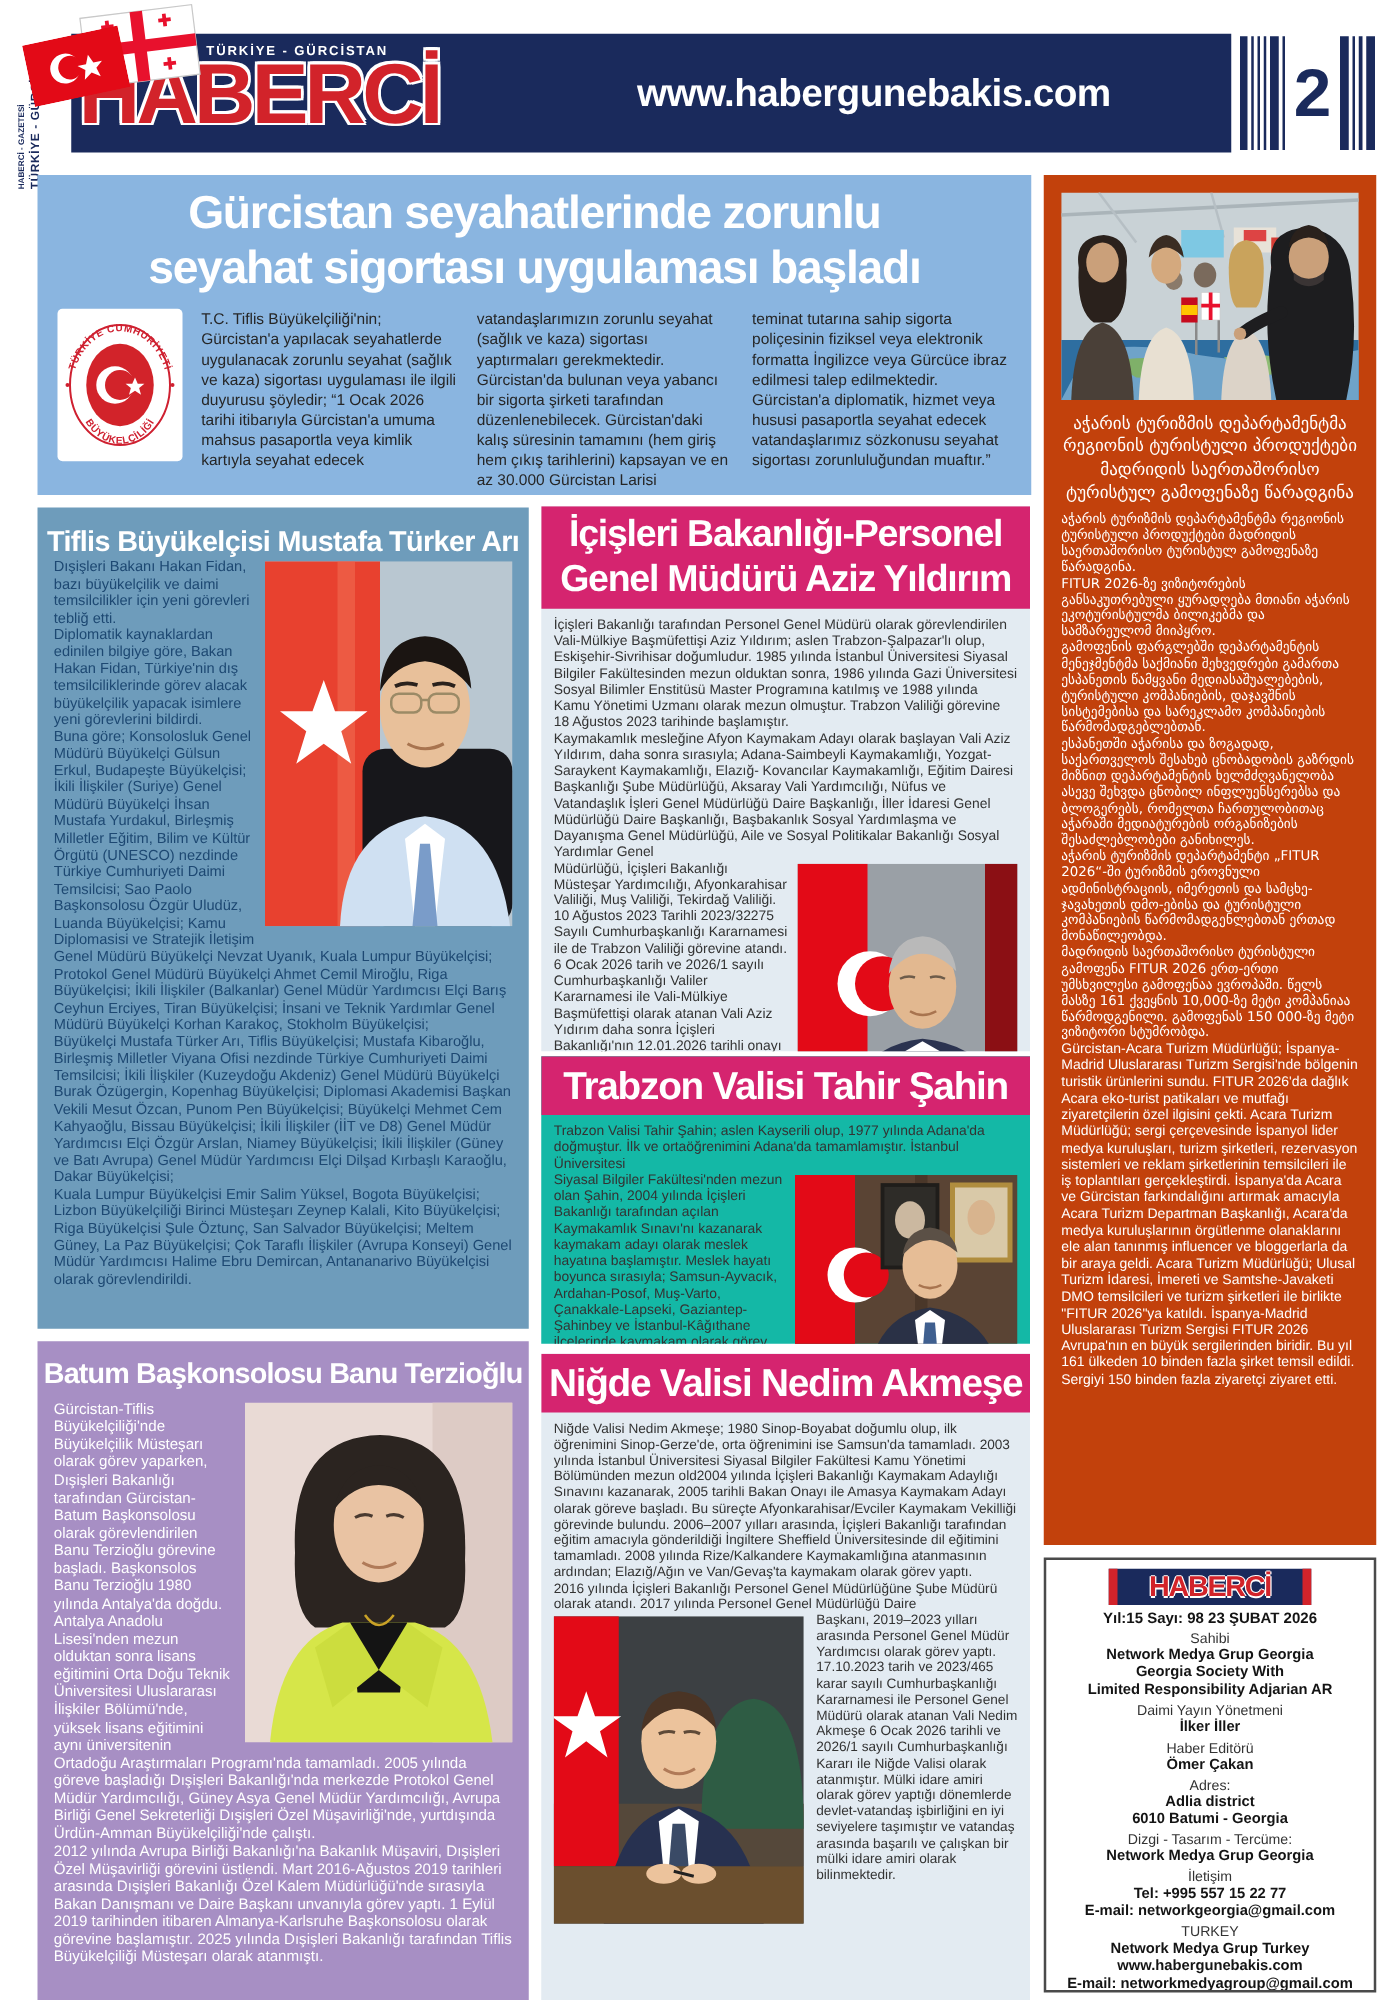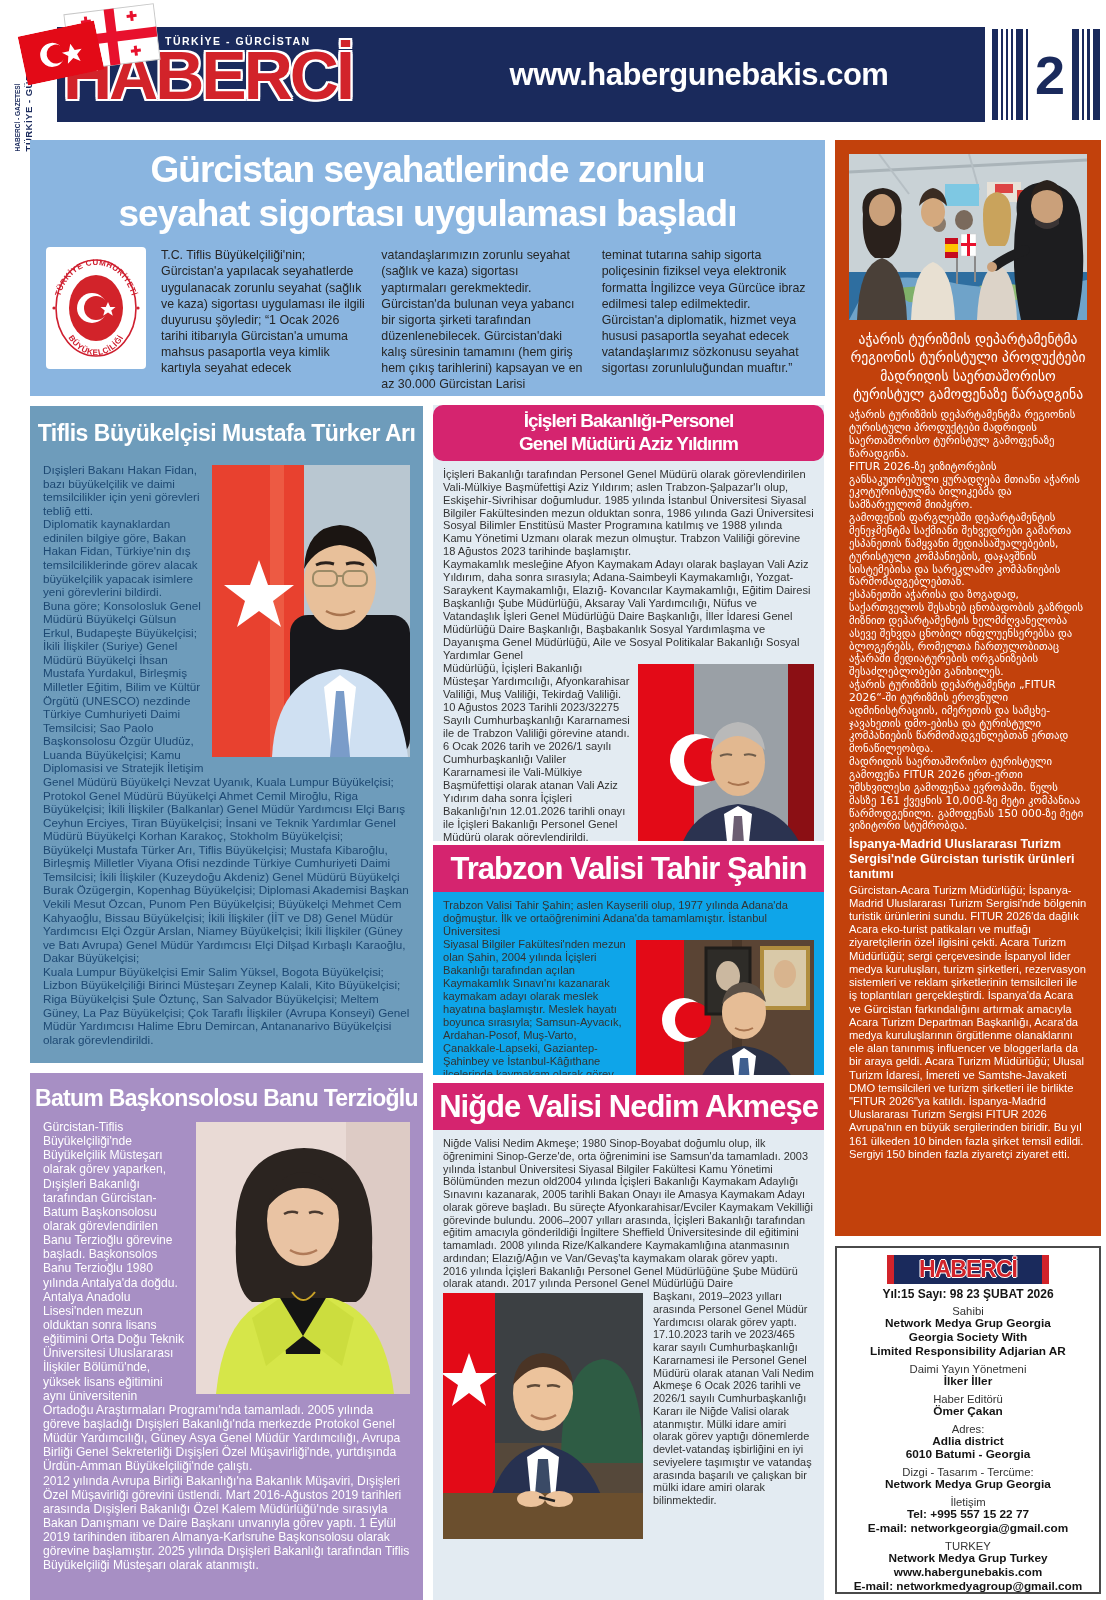--- a/index.html
+++ b/index.html
@@ -30,38 +30,38 @@
   
   .top-panel{position:absolute;left:30px;top:140px;width:795px;height:256px;background:#8ab5e0;overflow:hidden;}
   .top-title{margin:8px 6px 0;text-align:center;color:#fff;font-weight:bold;font-size:37px;
              line-height:1.18;letter-spacing:-1px;white-space:pre-line;}
   .top-body{display:flex;gap:15px;padding:12px 18px 0 16px;}
   .emblem-box{flex:none;width:100px;height:122px;background:#fff;border-radius:4px;}
   .top-col{flex:1;font-size:12.4px;line-height:1.3;color:#262626;}
 
   
   .left1{position:absolute;left:30px;top:406px;width:393px;height:657px;background:#6e9cbb;overflow:hidden;}
-  .left1 h2{margin:14px 4px 16px;text-align:center;color:#fff;font-size:23px;font-weight:bold;letter-spacing:-0.5px;}
+  .left1 h2{margin:14px 4px 0;text-align:center;color:#fff;font-size:23px;font-weight:bold;letter-spacing:-0.5px;}
   .left1-body{padding:0 13px;color:#1d4872;font-size:11.7px;line-height:1.16;}
   .left1-body p{margin:0;white-space:pre-line;}
   .l1-photo{float:right;width:198px;height:292px;margin:2px 0 6px 8px;}
 
   .left2{position:absolute;left:30px;top:1073px;width:393px;height:527px;background:#a78fc4;overflow:hidden;}
   .left2 h2{margin:12px 2px 8px;text-align:center;color:#fff;font-size:23px;font-weight:bold;letter-spacing:-0.7px;}
   .left2-body{padding:0 13px;color:#fff;font-size:12.1px;line-height:1.17;}
   .left2-body p{margin:0;white-space:pre-line;}
   .l2-photo{float:right;width:214px;height:272px;margin:2px 0 4px 8px;}
 
   
   .midA{position:absolute;left:433px;top:405px;width:391px;height:436px;background:#e3ebf2;overflow:hidden;}
-  .midB{position:absolute;left:433px;top:845px;width:391px;height:230px;background:#0ea5e9;overflow:hidden;}
+  .midB{position:absolute;left:433px;top:845px;width:391px;height:230px;background:#14b8a6;overflow:hidden;}
   .midC{position:absolute;left:433px;top:1083px;width:391px;height:517px;background:#e3ebf2;overflow:hidden;}
   .mag-bar{background:#d5246f;color:#fff;font-weight:bold;text-align:center;letter-spacing:-1px;
            white-space:pre-line;line-height:1.2;padding:5px 2px;}
-  .midA .mag-bar{font-size:19px;border-radius:10px;}
+  .midA .mag-bar{font-size:30px;}
   .midB .mag-bar,.midC .mag-bar{font-size:31px;}
   .mid-body{padding:7px 10px 0;color:#333;font-size:11.1px;line-height:1.17;}
   .mid-body p{margin:0;white-space:pre-line;}
   .midC .mid-body{font-size:10.9px;}
   .photo-a{float:right;width:176px;height:206px;margin:2px 0 2px 8px;}
   .photo-b{float:right;width:178px;height:166px;margin:2px 0 2px 8px;}
   .photo-c{float:left;width:200px;height:246px;margin:3px 10px 2px 0;}
 
   
   .teal{position:absolute;left:835px;top:140px;width:266px;height:1096px;background:#c2410c;color:#fff;overflow:hidden;}
@@ -345,21 +345,20 @@
     <p class="ge-caption">აჭარის ტურიზმის დეპარტამენტმა
 რეგიონის ტურისტული პროდუქტები
 მადრიდის საერთაშორისო
 ტურისტულ გამოფენაზე წარადგინა</p>
     <p class="ge-body">აჭარის ტურიზმის დეპარტამენტმა რეგიონის ტურისტული პროდუქტები მადრიდის საერთაშორისო ტურისტულ გამოფენაზე წარადგინა.
 FITUR 2026-ზე ვიზიტორების განსაკუთრებული ყურადღება მთიანი აჭარის ეკოტურისტულმა ბილიკებმა და სამზარეულომ მიიპყრო.
 გამოფენის ფარგლებში დეპარტამენტის მენეჯმენტმა საქმიანი შეხვედრები გამართა ესპანეთის წამყვანი მედიასაშუალებების, ტურისტული კომპანიების, დაჯავშნის სისტემებისა და სარეკლამო კომპანიების წარმომადგებლებთან.
 ესპანეთში აჭარისა და ზოგადად, საქართველოს შესახებ ცნობადობის გაზრდის მიზნით დეპარტამენტის ხელმძღვანელობა ასევე შეხვდა ცნობილ ინფლუენსერებსა და ბლოგერებს, რომელთა ჩართულობითაც აჭარაში მედიატურების ორგანიზების შესაძლებლობები განიხილეს.
 აჭარის ტურიზმის დეპარტამენტი „FITUR 2026“-ში ტურიზმის ეროვნული ადმინისტრაციის, იმერეთის და სამცხე-ჯავახეთის დმო-ებისა და ტურისტული კომპანიების წარმომადგენლებთან ერთად მონაწილეობდა.
 მადრიდის საერთაშორისო ტურისტული გამოფენა FITUR 2026 ერთ-ერთი უმსხვილესი გამოფენაა ევროპაში. წელს მასზე 161 ქვეყნის 10,000-ზე მეტი კომპანიაა წარმოდგენილი. გამოფენას 150 000-ზე მეტი ვიზიტორი სტუმრობდა.</p>
-    <p class="tr-sub">İspanya-Madrid Uluslararası Turizm Sergisi'nde Gürcistan turistik ürünleri tanıtımı</p>
     <p class="tr-body">Gürcistan-Acara Turizm Müdürlüğü; İspanya-Madrid Uluslararası Turizm Sergisi'nde bölgenin turistik ürünlerini sundu. FITUR 2026'da dağlık Acara eko-turist patikaları ve mutfağı ziyaretçilerin özel ilgisini çekti. Acara Turizm Müdürlüğü; sergi çerçevesinde İspanyol lider medya kuruluşları, turizm şirketleri, rezervasyon sistemleri ve reklam şirketlerinin temsilcileri ile iş toplantıları gerçekleştirdi. İspanya'da Acara ve Gürcistan farkındalığını artırmak amacıyla Acara Turizm Departman Başkanlığı, Acara'da medya kuruluşlarının örgütlenme olanaklarını ele alan tanınmış influencer ve bloggerlarla da bir araya geldi. Acara Turizm Müdürlüğü; Ulusal Turizm İdaresi, İmereti ve Samtshe-Javaketi DMO temsilcileri ve turizm şirketleri ile birlikte "FITUR 2026"ya katıldı. İspanya-Madrid Uluslararası Turizm Sergisi FITUR 2026 Avrupa'nın en büyük sergilerinden biridir. Bu yıl 161 ülkeden 10 binden fazla şirket temsil edildi. Sergiyi 150 binden fazla ziyaretçi ziyaret etti.</p>
   </aside>
 
   <div class="imprint">
     <div class="imp-logo">HABERCİ</div>
     <div class="imp-issue">Yıl:15  Sayı: 98  23 ŞUBAT 2026</div>
     <div class="imp-label">Sahibi</div>
     <div class="imp-value">Network Medya Grup Georgia
 Georgia Society With
 Limited Responsibility Adjarian AR</div>

